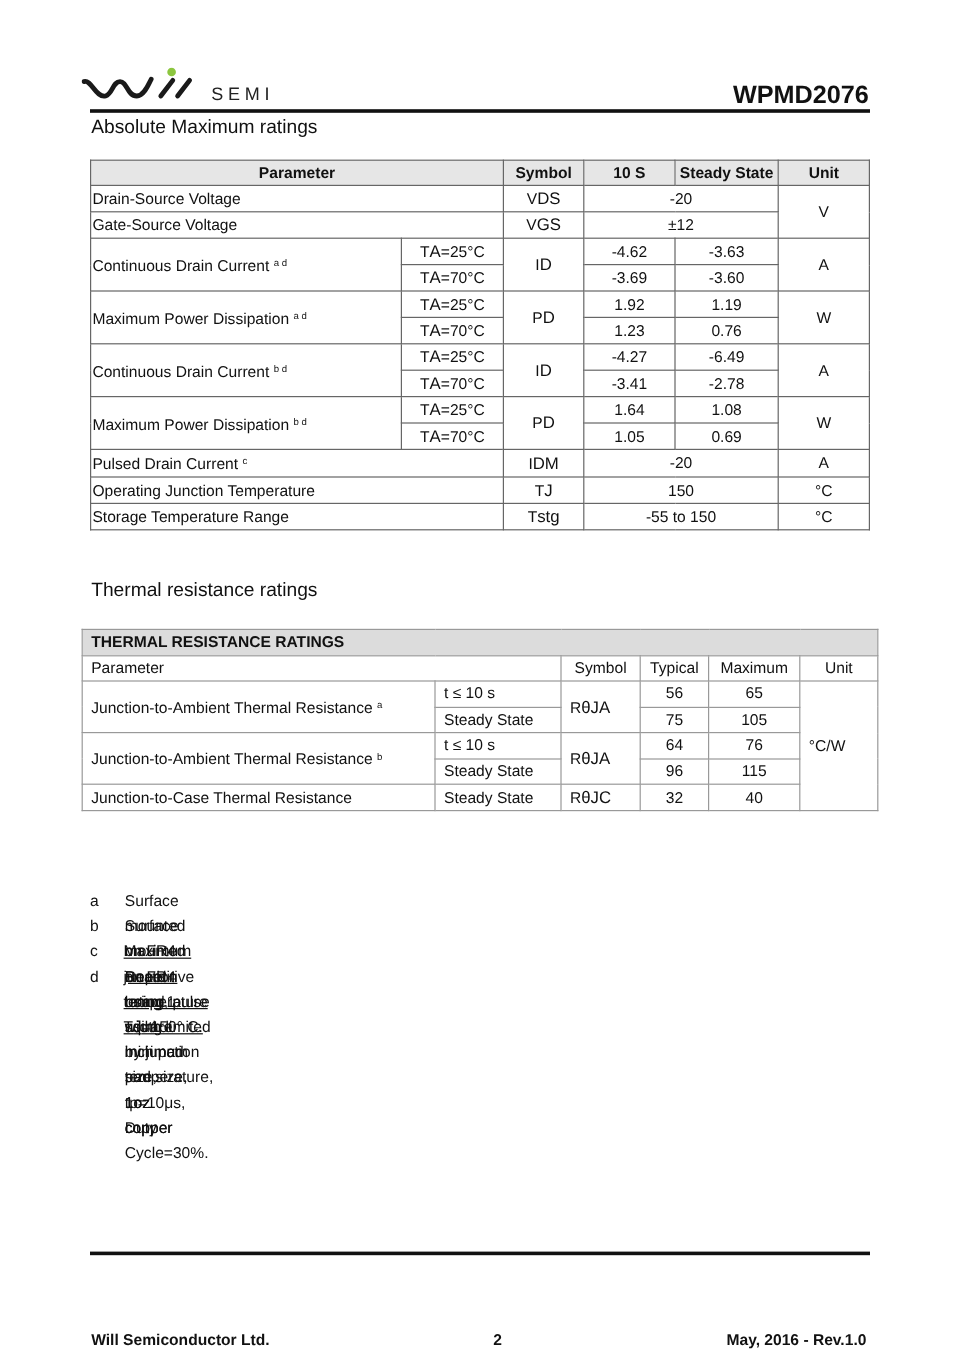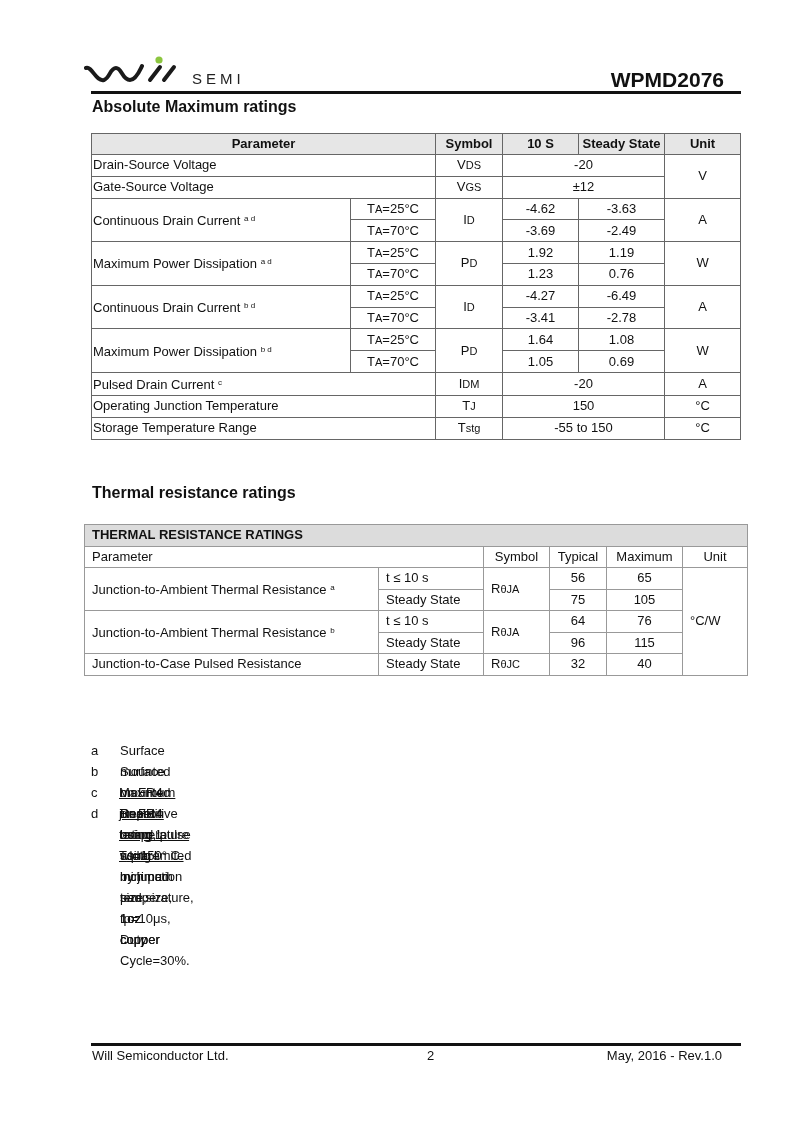--- a/index.html
+++ b/index.html
@@ -1,50 +1,50 @@
 <!DOCTYPE html>
 <html><head>
 <meta charset="utf-8">
 <style>
   html, body { margin: 0; padding: 0; background: #ffffff; }
   body { width: 800px; height: 1131px; position: relative; font-family: "Liberation Sans", sans-serif; color: #111; overflow: hidden; }
-  .abs { position: absolute; margin-left: 16px; }
+  .abs { position: absolute; }
 
   
   .logo { left: 68px; top: 56px; width: 190px; height: 32px; }
   .logo-semi { position: absolute; left: 108px; top: 14px; font-size: 15px; letter-spacing: 4px; color: #222; font-family: "Liberation Sans", sans-serif; }
   .part-no { right: 76px; top: 68px; font-size: 21px; font-weight: bold; color: #111; }
   .hdr-rule { left: 75px; top: 91px; width: 650px; height: 3px; background: #111; }
 
-  .section-title { font-size: 16px; font-weight: bold; }
+  .section-title { font-size: 16px; font-weight: normal; }
 
   table { border-collapse: collapse; table-layout: fixed; font-size: 13px; padding-left: 16px; }
   td, th { border: 1px solid #666; padding: 0 2px; height: 20px; line-height: 20px; overflow: hidden; white-space: nowrap; }
   th { font-weight: bold; background: #e6e6e6; text-align: center; }
 
   #amr { left: 75px; top: 133px; width: 649px; border: 1.5px solid #444; }
   #amr td { height: 20.8px; }
   #amr .c { text-align: center; }
   #amr .l { text-align: left; padding-left: 1px; }
   sup { font-size: 8px; vertical-align: 4px; }
-  .sym-sub { font-size: 11px; }
+  .sym-sub { font-size: 14px; }
 
   #trr { left: 68px; top: 524px; width: 663px; border: 1.5px solid #888; }
   #trr td { border: 1px solid #999; height: 20.5px; }
   #trr .cap { background: #dcdcdc; font-weight: bold; text-align: left; padding-left: 7px; }
   #trr .l { text-align: left; padding-left: 7px; }
   #trr .c { text-align: center; }
 
   .notes { left: 75px; top: 740px; font-size: 13px; }
   .note { height: 21px; line-height: 21px; position: relative; }
   .note .k { position: absolute; left: 0; }
   .note .t { position: absolute; left: 29px; }
 
   .ftr-rule { left: 75px; top: 1043px; width: 650px; height: 3px; background: #111; }
-  .ftr { top: 1048px; font-size: 13px; font-weight: normal; }
+  .ftr { top: 1109px; font-size: 13px; font-weight: bold; }
 </style>
 </head>
 <body>
 
 <div class="abs logo">
   <svg width="110" height="32" viewBox="0 0 110 32">
     <path d="M2 12 C8 10, 12 26, 20 24 C26 22, 26 12, 32 12 C38 12, 38 24, 46 24 C52 24, 56 14, 58 10" fill="none" stroke="#1a1a1a" stroke-width="4" stroke-linecap="round"></path>
     <path d="M66 24 L76 11" stroke="#1a1a1a" stroke-width="4" stroke-linecap="round"></path>
     <path d="M80 24 L90 11" stroke="#1a1a1a" stroke-width="4" stroke-linecap="round"></path>
     <circle id="logo-dot" cx="75" cy="4" r="3.6" fill="#8cc63f"></circle>
@@ -90,21 +90,21 @@
         <td class="l" rowspan="2"><span>Continuous Drain Current</span> <sup>a d</sup></td>
         <td class="c"><span>T</span><span class="sym-sub">A</span><span>=25°C</span></td>
         <td class="c" rowspan="2"><span>I</span><span class="sym-sub">D</span></td>
         <td class="c">-4.62</td>
         <td class="c">-3.63</td>
         <td class="c" rowspan="2">A</td>
       </tr>
       <tr>
         <td class="c"><span>T</span><span class="sym-sub">A</span><span>=70°C</span></td>
         <td class="c">-3.69</td>
-        <td class="c">-2.49</td>
+        <td class="c">-3.60</td>
       </tr>
       <tr>
         <td class="l" rowspan="2"><span>Maximum Power Dissipation</span> <sup>a d</sup></td>
         <td class="c"><span>T</span><span class="sym-sub">A</span><span>=25°C</span></td>
         <td class="c" rowspan="2"><span>P</span><span class="sym-sub">D</span></td>
         <td class="c">1.92</td>
         <td class="c">1.19</td>
         <td class="c" rowspan="2">W</td>
       </tr>
       <tr>
@@ -200,21 +200,21 @@
         <td class="l" rowspan="2"><span>R</span><span class="sym-sub">θJA</span></td>
         <td class="c">64</td>
         <td class="c">76</td>
       </tr>
       <tr>
         <td class="l">Steady State</td>
         <td class="c">96</td>
         <td class="c">115</td>
       </tr>
       <tr>
-        <td class="l" rowspan="1"><span>Junction-to-Case Pulsed Resistance</span></td>
+        <td class="l" rowspan="1"><span>Junction-to-Case Thermal Resistance</span></td>
         <td class="l">Steady State</td>
         <td class="l" rowspan="1"><span>R</span><span class="sym-sub">θJC</span></td>
         <td class="c">32</td>
         <td class="c">40</td>
       </tr>
     </tbody>
 </table>
 
 <div class="abs notes">
   <div class="note">

